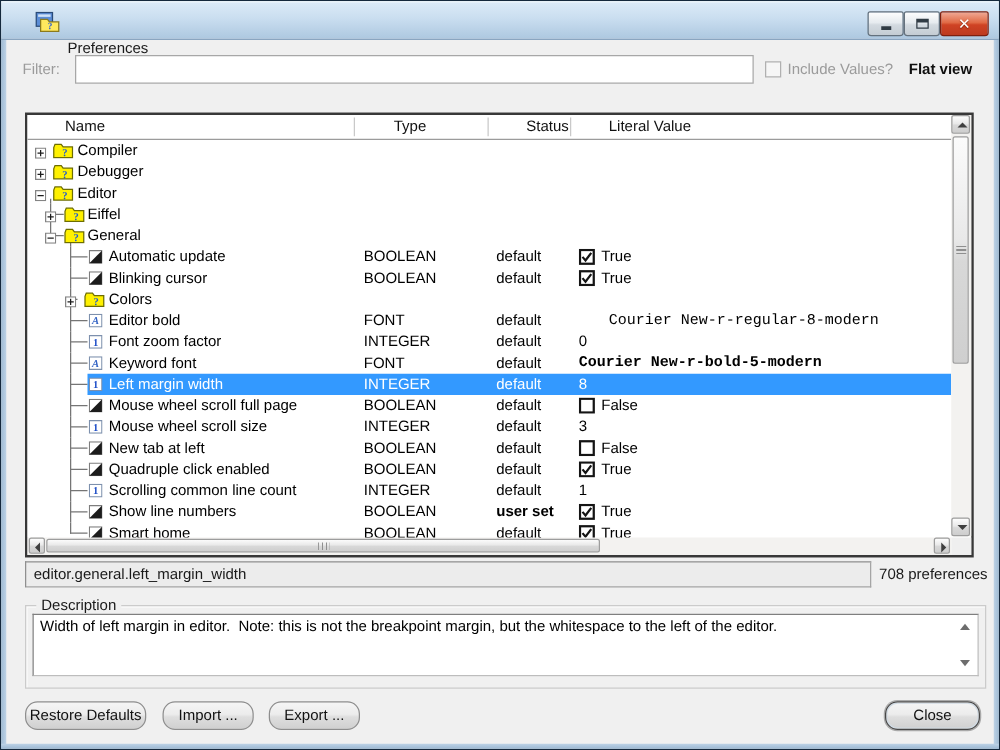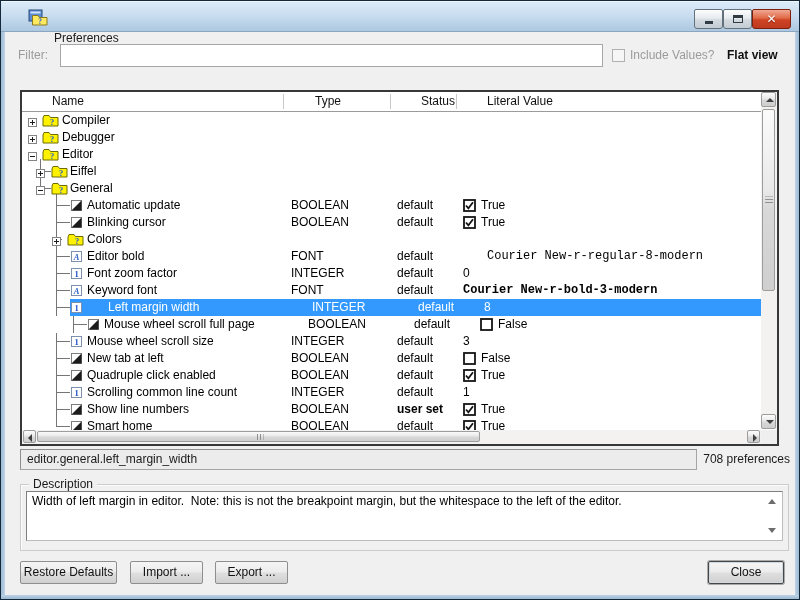--- a/index.html
+++ b/index.html
@@ -40,21 +40,21 @@
   .flatview{position:absolute;left:727px;top:44px;height:23px;line-height:23px;font-weight:bold;color:#101010;cursor:default;}
   
   .panel{position:absolute;left:20px;top:90px;width:759px;height:356px;border:2px solid #383838;background:#fff;}
   .grid-header{position:absolute;left:0;top:0;width:739px;height:20px;background:#fff;border-bottom:1px solid #9b9b9b;}
   .hcell{position:absolute;top:0;height:19px;line-height:19px;color:#111;cursor:default;margin-left:24px;}
   .hsep{position:absolute;top:2px;height:15px;width:1px;background:#c9c9c9;}
   .rows{position:absolute;left:0;top:20px;width:739px;height:318px;overflow:hidden;background:#fff;}
   .grid-row{position:absolute;left:0;width:739px;height:17px;}
   .grid-row > *{position:absolute;z-index:1;}
   .grid-row.selected::before{content:"";position:absolute;left:48px;right:0;top:0;bottom:0;background:var(--accent,#3399ff);z-index:0;}
-  .grid-row.selected .cell{color:#fff;margin-left:21px;}
+  .grid-row.selected .cell{color:#fff;}
   .cell{top:0;height:17px;line-height:17px;color:#000;white-space:nowrap;}
   .cell.bold{font-weight:bold;}
   .cell.mono{font-family:"Liberation Mono","DejaVu Sans Mono",monospace;}
   .tline{background:#757575;}
   .expbox{width:9px;height:9px;top:4px;}
   .rowicon{top:3px;}
   .valchk{top:2px;}
   
   .vscroll{position:absolute;left:739px;top:0;width:16px;height:337px;background:#f3f2f0;}
   .hscroll{position:absolute;left:0;top:338px;width:739px;height:14px;background:#f3f2f0;}
@@ -77,21 +77,21 @@
   .prefcount{position:absolute;left:697px;top:449px;width:93px;height:21px;line-height:21px;text-align:right;color:#1a1a1a;}
   
   .descgroup{position:absolute;left:20px;top:484px;width:769px;height:67px;border:1px solid #cbcbcb;box-shadow:1px 1px 0 #fdfdfd inset;}
   .desclabel{position:absolute;left:8px;top:-8px;background:#f0f0f0;padding:0 4px;color:#1a1a1a;}
   .descinner{position:absolute;left:5px;top:6px;width:757px;height:50px;background:#fff;
     border:1px solid #bdbdbd;border-top-color:#7f7f7f;border-left-color:#7f7f7f;}
   .desctext{position:absolute;left:5px;top:2px;right:20px;color:#000;white-space:pre-wrap;line-height:15px;}
   .descarrow-up{position:absolute;right:6px;top:7px;width:0;height:0;border-left:4px solid transparent;border-right:4px solid transparent;border-bottom:5px solid #6d6d6d;}
   .descarrow-down{position:absolute;right:6px;bottom:7px;width:0;height:0;border-left:4px solid transparent;border-right:4px solid transparent;border-top:5px solid #6d6d6d;}
   
-  .btn{position:absolute;top:561px;height:23px;border:1px solid #8e8e8e;border-radius:2px;
+  .btn{position:absolute;top:561px;height:23px;border:1px solid #8e8e8e;border-radius:10px;
     background:linear-gradient(#f5f5f5,#ececec 45%,#dedede 55%,#d0d0d0);
     font:inherit;color:#111;text-align:center;line-height:21px;cursor:default;padding:0;}
   .btn-restore{left:20px;width:97px;}
   .btn-import{left:130px;width:73px;}
   .btn-export{left:215px;width:73px;}
   .btn-close{left:708px;width:76px;border:1px solid #474747;box-shadow:0 0 0 1px #a9a9a9, inset 0 0 0 1px #cfd9e2;}
 </style>
 </head>
 <body>
 
@@ -277,35 +277,35 @@
         <div class="grid-row" style="top: 170px;">
           <span class="tline" style="left: 34px; top: 0px; width: 1px; height: 17px;"></span>
           <span class="tline" style="left: 34px; top: 8px; width: 14px; height: 1px;"></span>
           <span class="rowicon" style="left: 49px;"><svg width="11" height="11" viewBox="0 0 11 11">
               <rect x="0.5" y="0.5" width="10" height="10" fill="#ffffff" stroke="#7d90ad"></rect>
               <text x="5.5" y="8.5" font-size="8.5" font-weight="bold" font-style="italic" fill="#3565c5" font-family="Liberation Serif,serif" text-anchor="middle">A</text>
             </svg></span>
           <span class="cell" style="left: 65px;">Keyword font</span>
           <span class="cell" style="left: 269px;">FONT</span>
           <span class="cell" style="left: 375px;">default</span>
-          <span class="cell mono bold" style="left: 441px;">Courier New-r-bold-3-modern</span>
+          <span class="cell mono bold" style="left: 441px;">Courier New-r-bold-5-modern</span>
         </div>
         <div class="grid-row selected" style="top: 187px;">
           <span class="tline" style="left: 34px; top: 0px; width: 1px; height: 17px;"></span>
           <span class="tline" style="left: 34px; top: 8px; width: 14px; height: 1px;"></span>
           <span class="rowicon" style="left: 49px;"><svg width="11" height="11" viewBox="0 0 11 11">
               <rect x="0.5" y="0.5" width="10" height="10" fill="#ffffff" stroke="#7d90ad"></rect>
               <text x="5.5" y="8.5" font-size="8.5" font-weight="bold" fill="#1f4fc8" font-family="Liberation Serif,serif" text-anchor="middle">1</text>
             </svg></span>
           <span class="cell" style="left: 65px;">Left margin width</span>
           <span class="cell" style="left: 269px;">INTEGER</span>
           <span class="cell" style="left: 375px;">default</span>
           <span class="cell" style="left: 441px;">8</span>
         </div>
-        <div class="grid-row" style="top: 204px; margin-left: 17px;">
+        <div class="grid-row" style="top: 204px;">
           <span class="tline" style="left: 34px; top: 0px; width: 1px; height: 17px;"></span>
           <span class="tline" style="left: 34px; top: 8px; width: 14px; height: 1px;"></span>
           <span class="rowicon" style="left: 49px;"><svg width="11" height="11" viewBox="0 0 11 11">
               <rect x="0.5" y="0.5" width="10" height="10" fill="#ffffff" stroke="#7d7d7d"></rect>
               <path d="M10.5 0.5 L10.5 10.5 L0.5 10.5 Z" fill="#1c1c1c"></path>
             </svg></span>
           <span class="cell" style="left: 65px;">Mouse wheel scroll full page</span>
           <span class="cell" style="left: 269px;">BOOLEAN</span>
           <span class="cell" style="left: 375px;">default</span>
           <span class="valchk" style="left: 441px;"><svg width="13" height="13" viewBox="0 0 13 13">

